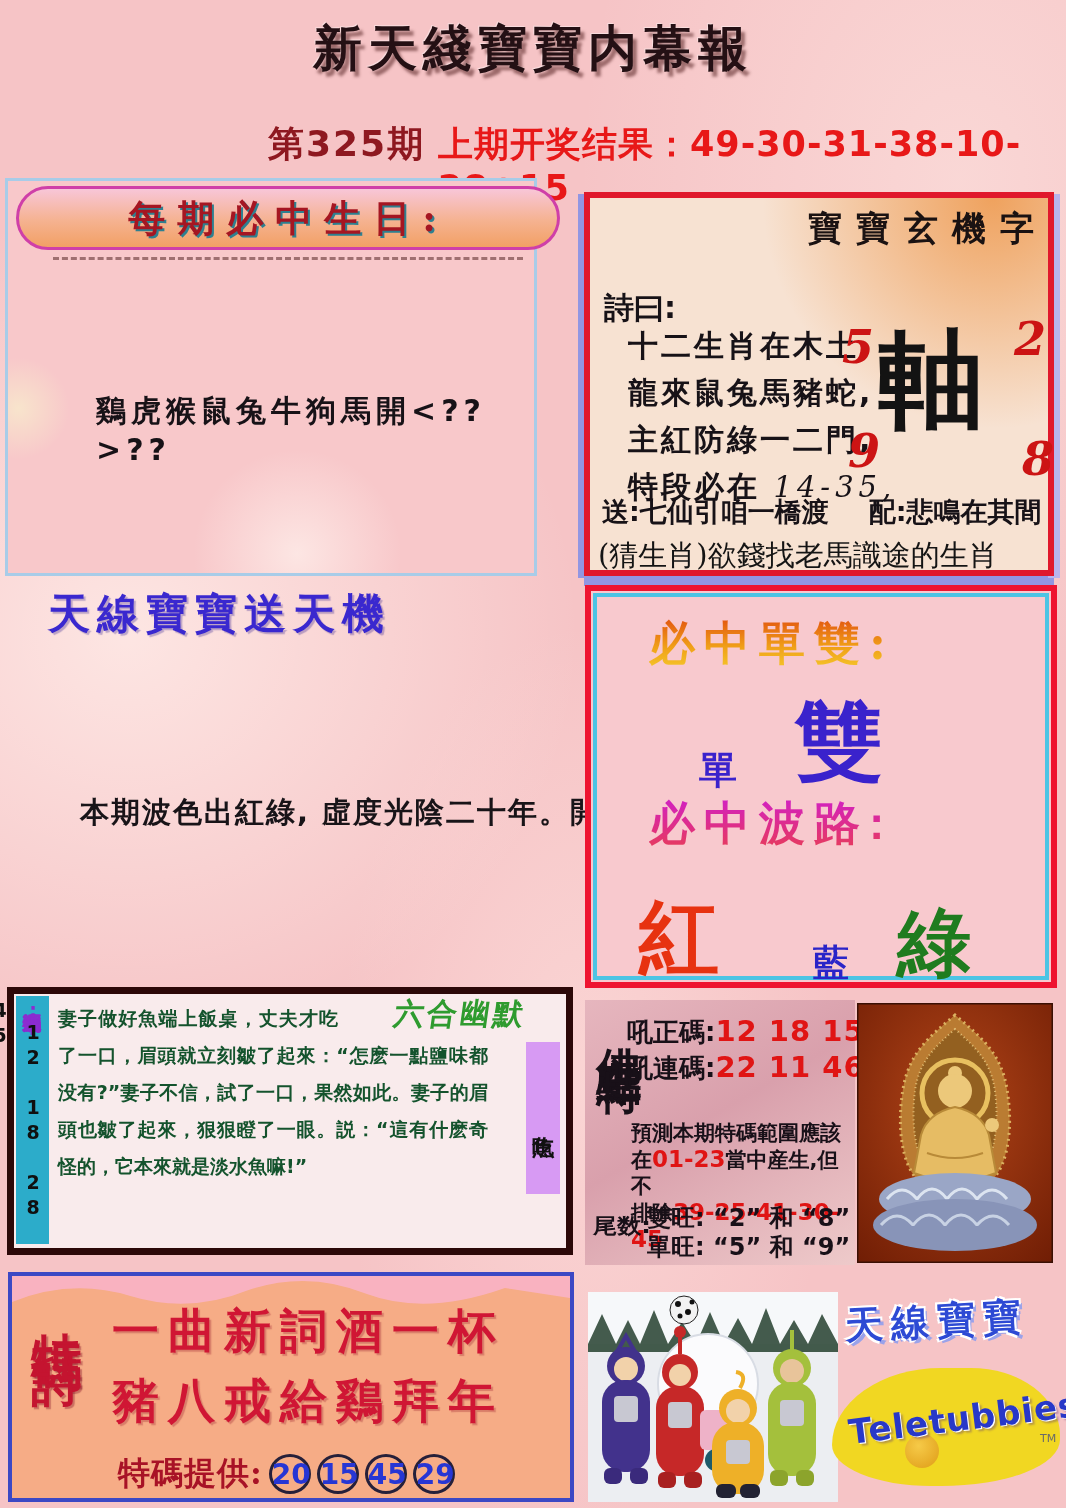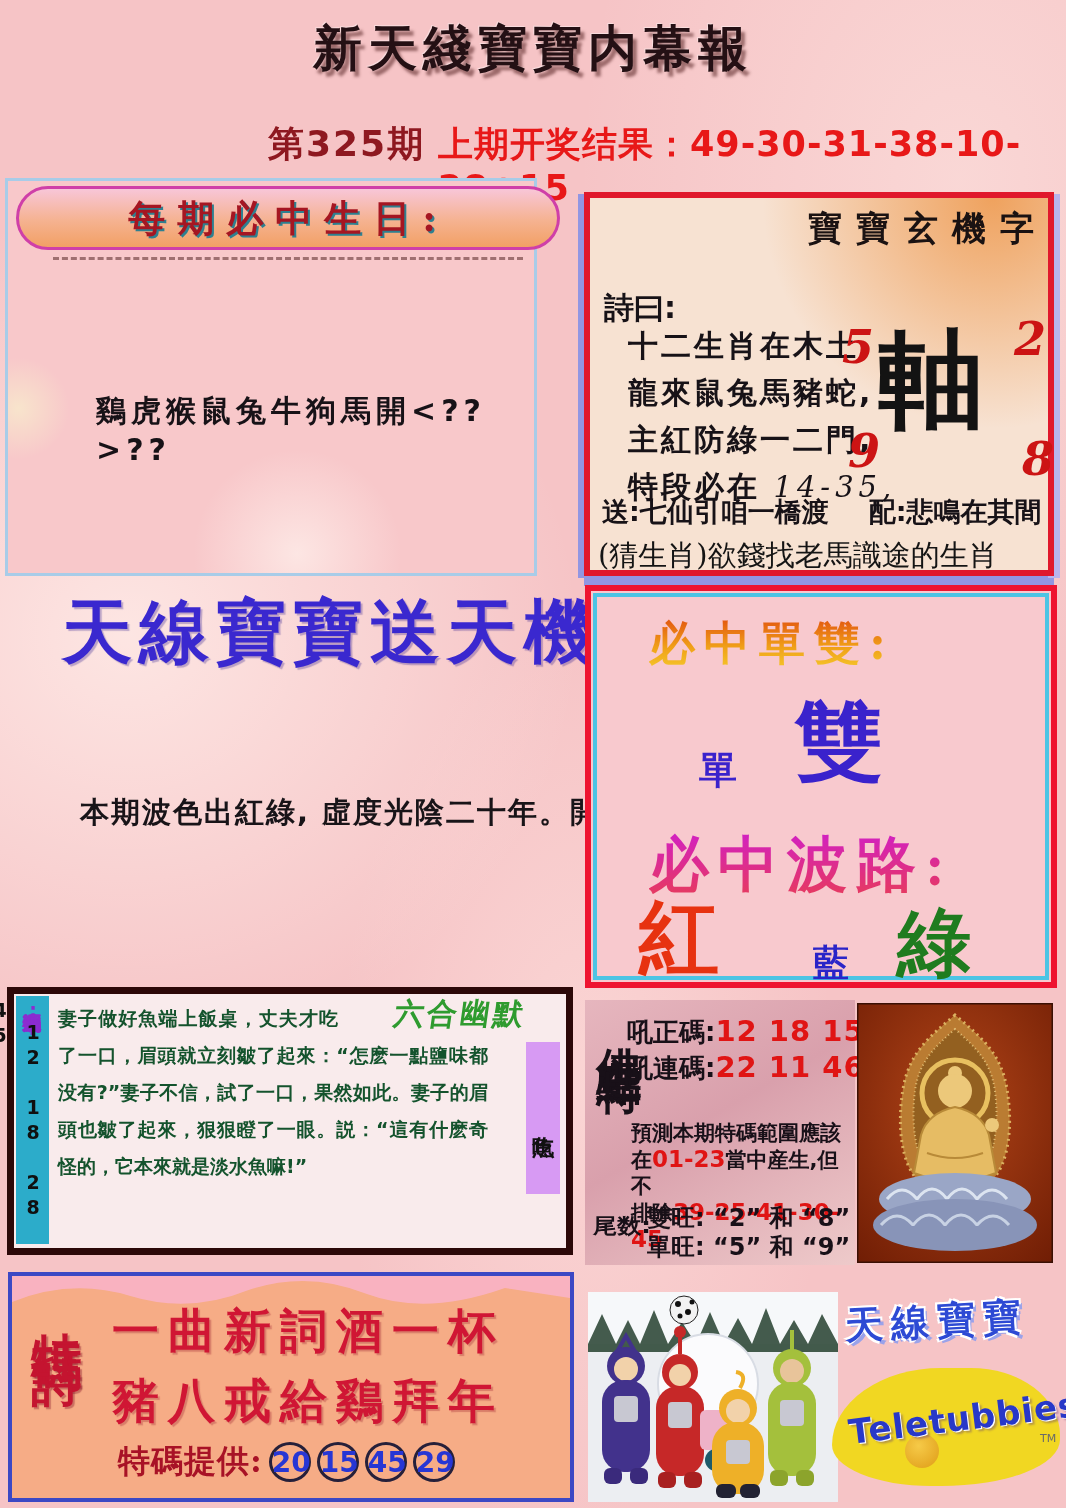--- a/index.html
+++ b/index.html
@@ -49,33 +49,33 @@
   .corner-num { position:absolute; font-family:"DejaVu Serif", serif; font-style:italic;
     font-weight:bold; font-size:46px; color:#cc1414; }
   .big-char { position:absolute; left:288px; top:128px; font-family:"DejaVu Serif", serif;
     font-size:106px; font-weight:bold; color:#131313; line-height:1; }
   .send-line { position:absolute; left:12px; top:296px; font-size:27px; font-weight:bold; color:#171217; }
   .send-line .gap { display:inline-block; width:40px; }
   .guess-line { position:absolute; left:8px; top:338px; font-size:29px; color:#141414;
     font-family:"DejaVu Serif", serif; }
 
   
-  .sky-title { left:62px; top:586px; font-size:70px; font-weight:bold; color:#3a28cf;
+  .sky-title { left:48px; top:586px; font-size:42px; font-weight:bold; color:#3a28cf;
     letter-spacing:7px; font-family:"DejaVu Serif", serif; text-shadow:2px 2px 1px rgba(40,20,140,.3);text-align:right; }
   .sky-line { left:80px; top:793px; font-size:29px; font-weight:bold; color:#181418; letter-spacing:2px; }
 
   
   .oddeven-box { left:585px; top:585px; width:472px; height:403px; border:6px solid #ee1430; background:#f8c9ce; }
   .oddeven-inner { position:absolute; inset:2px; border:4px solid #4cc4e4; }
   .oe-h1 { position:absolute; left:52px; top:16px; font-size:46px; font-weight:bold; letter-spacing:9px;
     font-family:"DejaVu Serif", serif;
     background:linear-gradient(180deg,#e0480e 0%, #f0a018 55%, #f6d030 100%);
     -webkit-background-clip:text; background-clip:text; color:transparent; }
-  .oe-h2 { position:absolute; left:52px; top:228px; font-size:60px; font-weight:bold; letter-spacing:9px;
-    font-family:Liberation Serif, serif;
+  .oe-h2 { position:absolute; left:52px; top:196px; font-size:46px; font-weight:bold; letter-spacing:9px;
+    font-family:Liberation Sans, sans-serif;
     background:linear-gradient(180deg,#cf1ecf 0%, #e03080 60%, #e84050 100%);
     -webkit-background-clip:text; background-clip:text; color:transparent; }
   .oe-odd { position:absolute; left:102px; top:148px; font-size:38px; font-weight:bold; color:#3a22cc; }
   .oe-even { position:absolute; left:198px; top:86px; font-size:88px; font-weight:bold; color:#3a22cc;
     font-family:"DejaVu Serif", serif; }
   .wave-red { position:absolute; left:42px; top:288px; font-size:80px; font-weight:bold; color:#e73210;
     font-family:"DejaVu Serif", serif; }
   .wave-blue { position:absolute; left:216px; top:342px; font-size:36px; font-weight:bold; color:#2a24c8; }
   .wave-green { position:absolute; left:300px; top:298px; font-size:74px; font-weight:bold; color:#1f7c1f;
     font-family:"DejaVu Serif", serif; }
@@ -113,21 +113,21 @@
 
   
   .poem-box { left:8px; top:1272px; width:566px; height:230px; border:4px solid #3c48c4;
     background:#f6ac86; overflow:hidden; }
   .poem-wave { position:absolute; left:0; top:0; width:100%; height:46px; }
   .poem-title { position:absolute; left:12px; top:16px; writing-mode:vertical-rl; text-orientation:upright;
     font-size:50px; font-weight:bold; color:#c41430; letter-spacing:12px; font-family:"DejaVu Serif", serif;
     text-shadow:2px 2px 1px rgba(120,0,30,.35); }
   .poem-line { position:absolute; left:100px; font-size:47px; font-weight:bold; color:#d01634;
     letter-spacing:9px; font-family:"DejaVu Serif", serif; text-shadow:2px 2px 1px rgba(150,20,40,.3); }
-  .provide-row { position:absolute; left:106px; top:164px; }
+  .provide-row { position:absolute; left:106px; top:176px; }
   .provide-label { font-size:32px; font-weight:bold; color:#a81226; letter-spacing:1px;
     font-family:"DejaVu Serif", serif; vertical-align:middle; }
   .ball { display:inline-block; width:42px; height:40px; border:3px solid #26203a; border-radius:50%;
     text-align:center; line-height:36px; font-size:28px; font-weight:bold; color:#2736d4;
     margin-left:6px; vertical-align:middle; }
 
   
   .tt-photo { left:588px; top:1292px; width:250px; height:210px; }
   .tt-logo-cn { left:845px; top:1296px; font-size:38px; font-weight:bold; color:#2d4ad4; letter-spacing:8px;
     transform:rotate(-3deg); font-family:"DejaVu Serif", serif;

